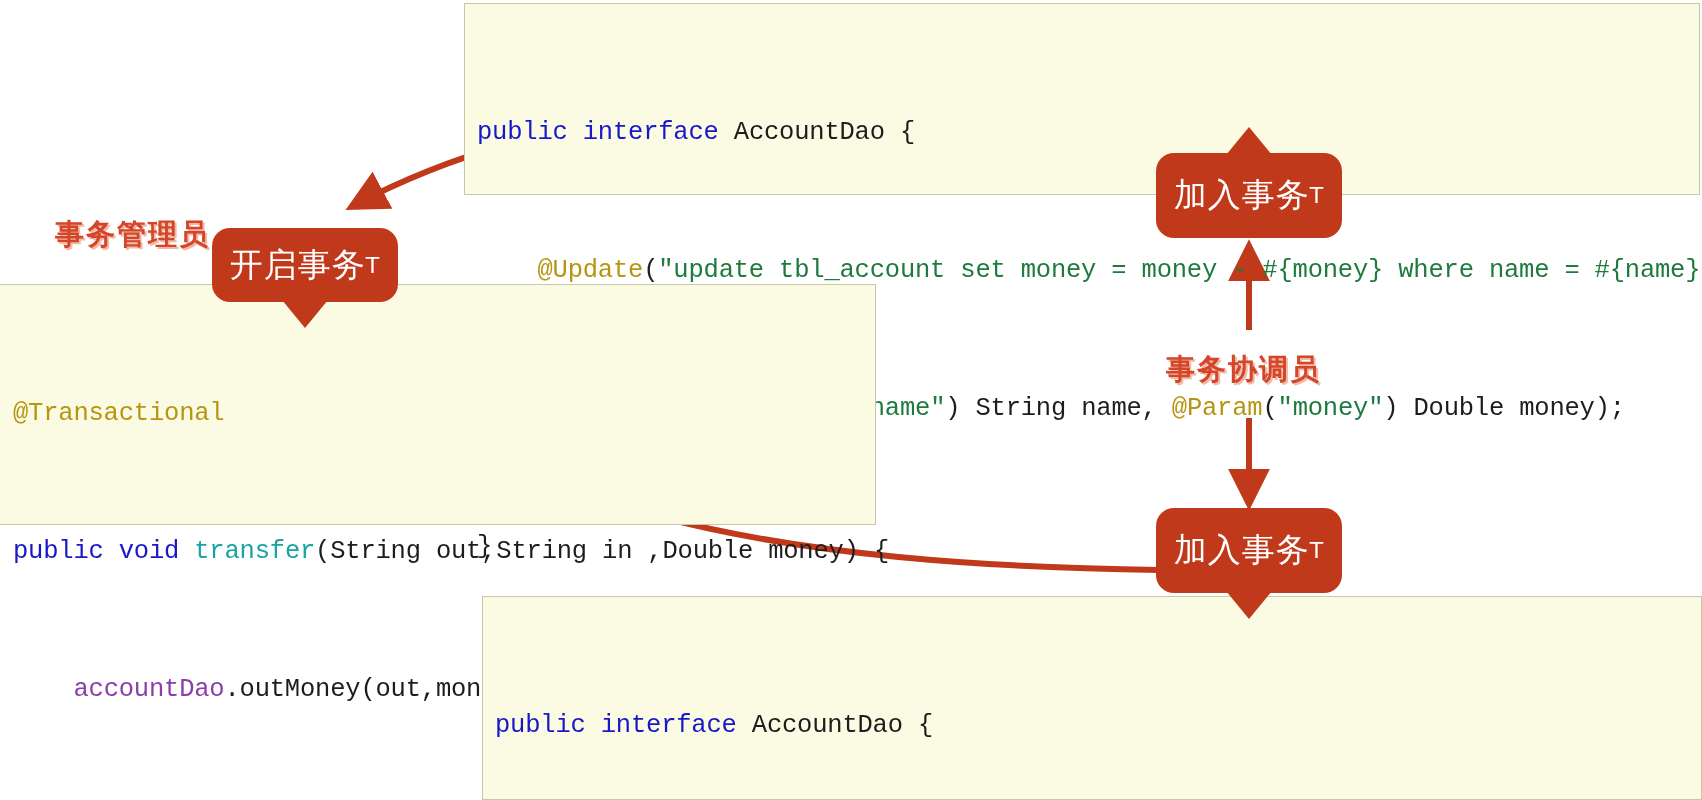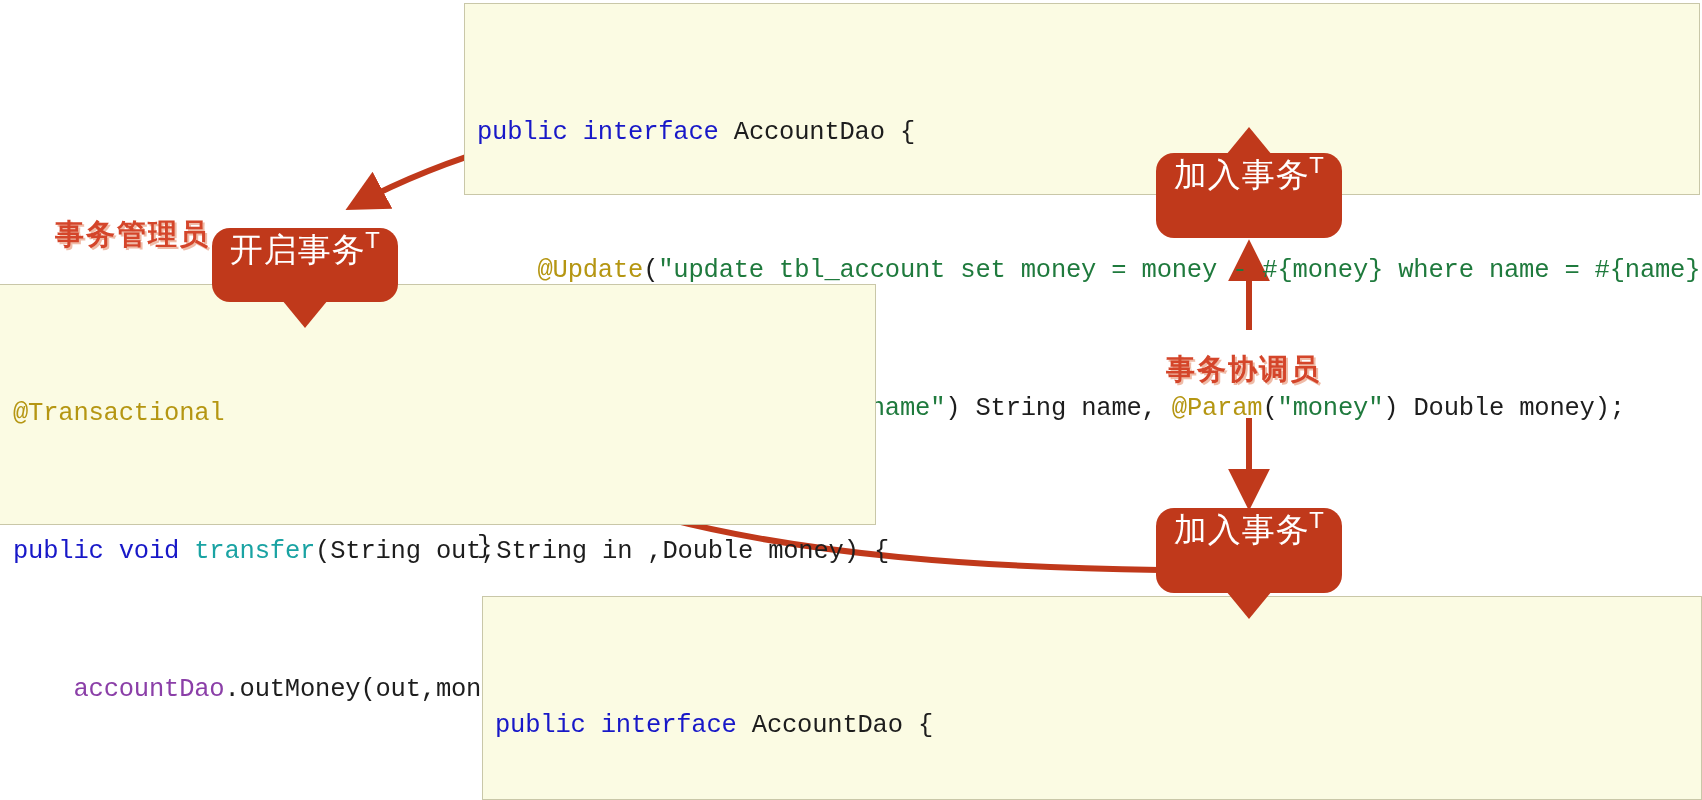--- a/index.html
+++ b/index.html
@@ -69,20 +69,21 @@
 
   
   .bubble {
     position: absolute;
     background: #c0391b;
     border-radius: 18px;
     color: #ffffff;
     font-family: "DejaVu Sans", sans-serif;
     font-size: 33px;
     display: flex;
+    align-items: center;
     justify-content: center;
     box-sizing: border-box;
     letter-spacing: 1px;
   }
   .bubble .sub { font-size: 22px; }
   .bubble .tail {
     position: absolute;
     width: 0; height: 0;
   }
   .tail-down {

